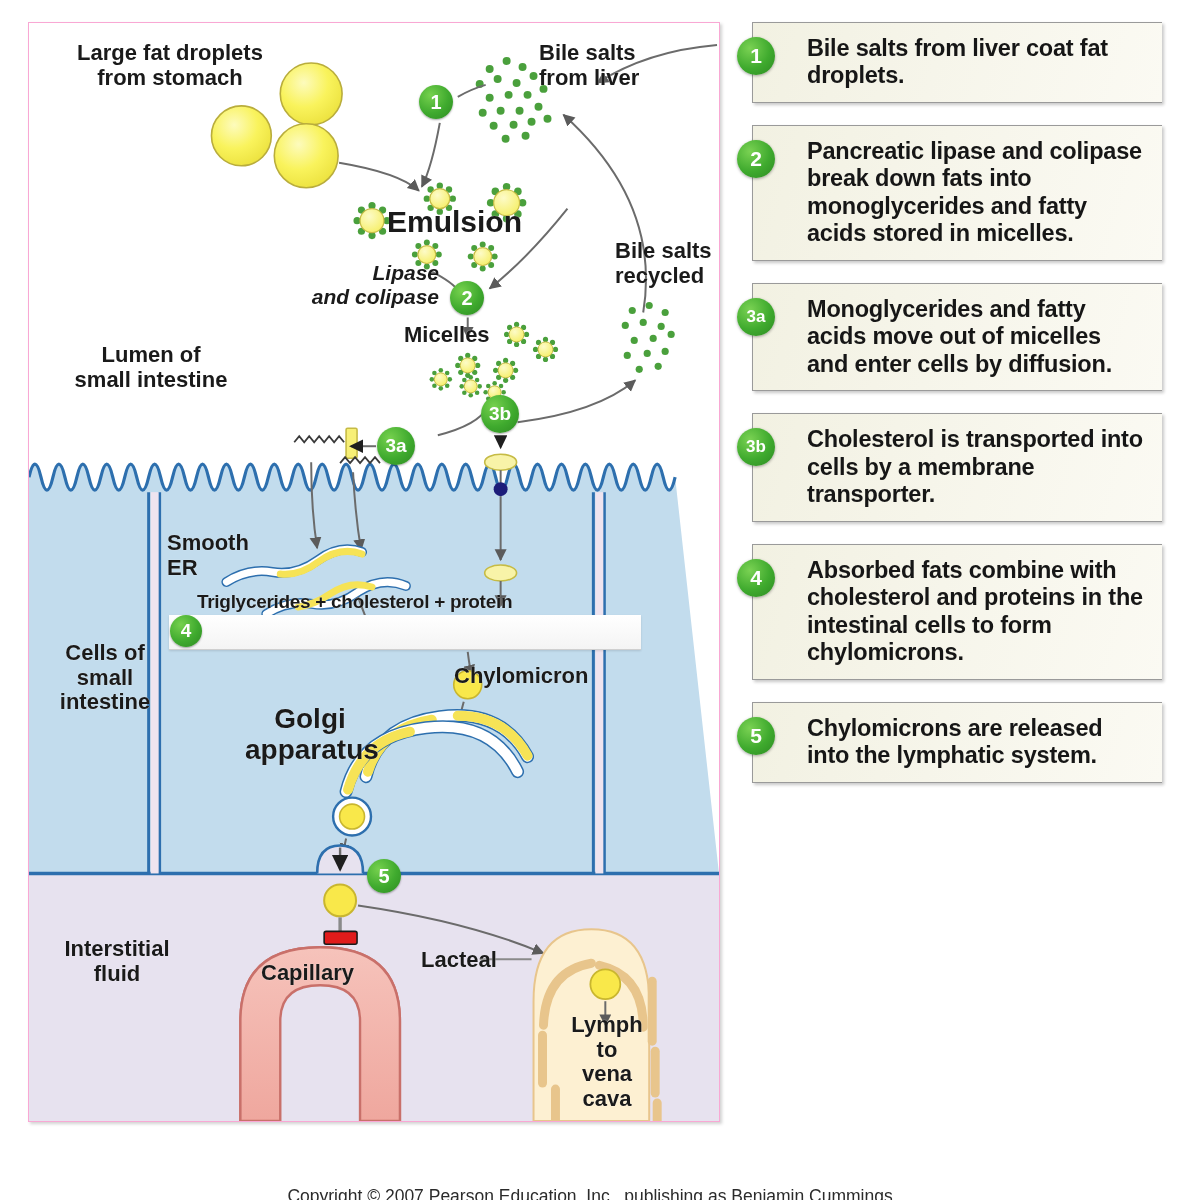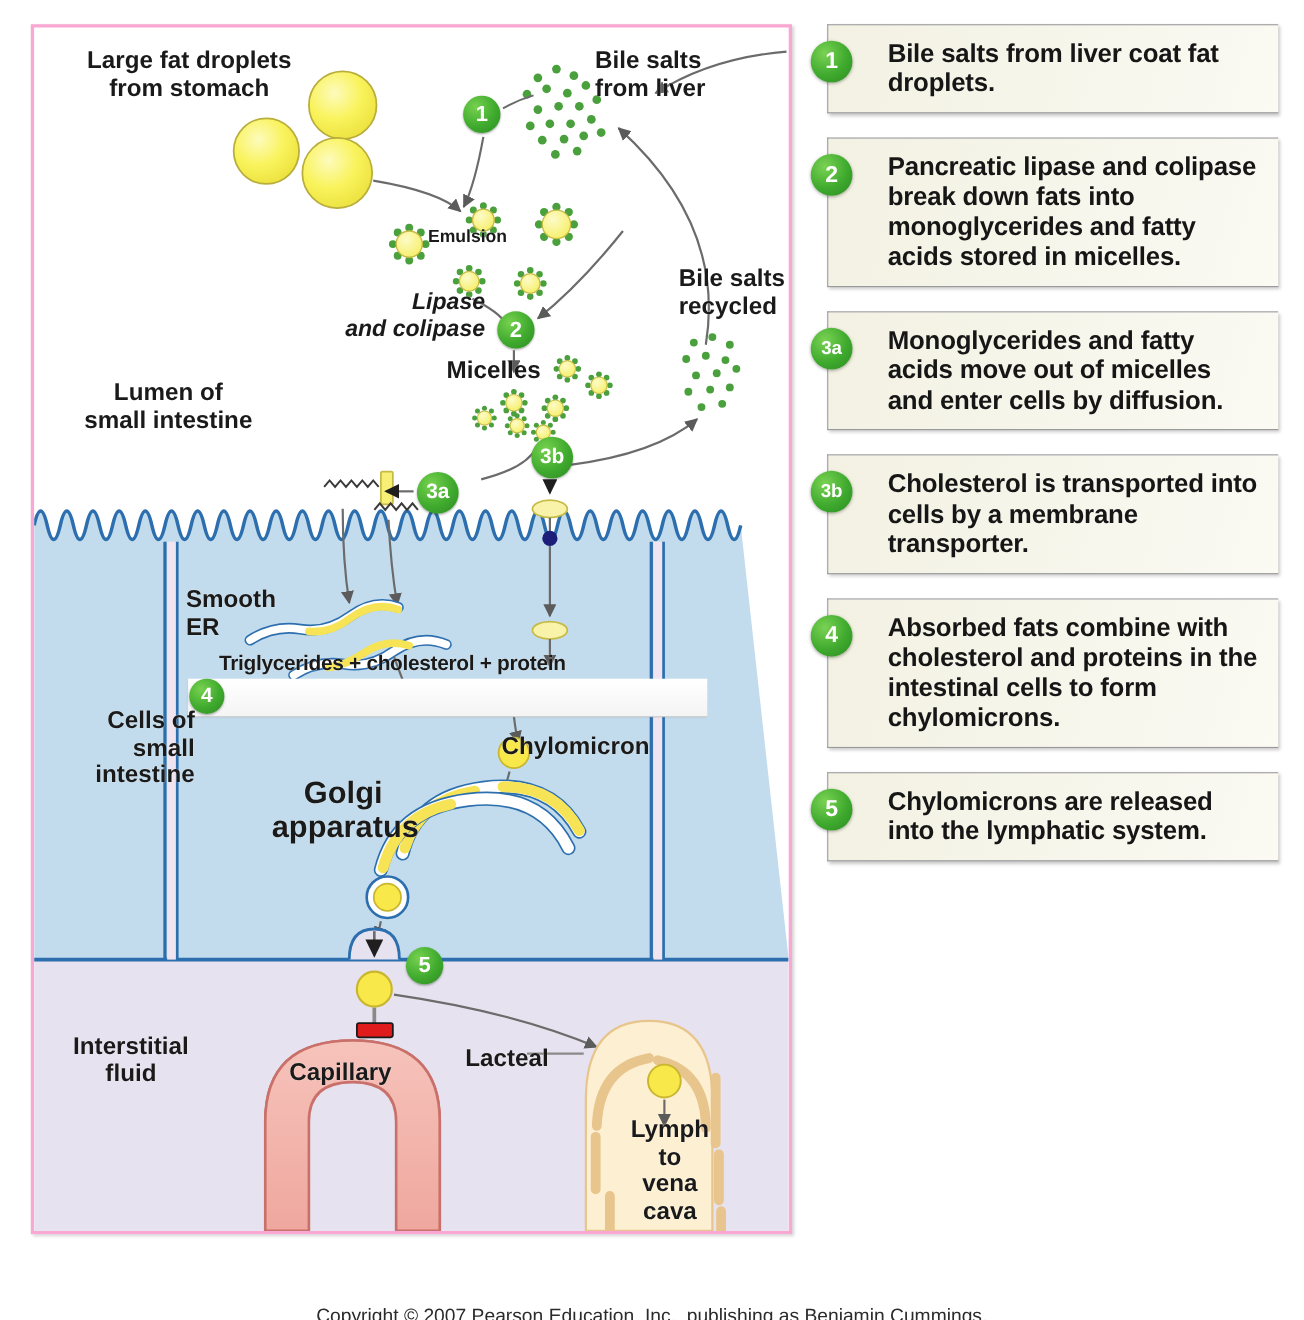--- a/index.html
+++ b/index.html
@@ -3,21 +3,21 @@
 <meta charset="utf-8">
 <style>
   html,body{margin:0;padding:0;background:#ffffff;}
   body{width:1185px;height:1200px;font-family:"Liberation Sans",sans-serif;position:relative;overflow:hidden;}
 
   #root{position:absolute;left:0;top:0;width:1185px;height:1200px;}
 
   
   #diagram{
     position:absolute;left:28px;top:22px;width:692px;height:1100px;
-    background:#ffffff;border:3px solid #f9a8d4;box-sizing:border-box;
+    background:#ffffff;border:1px solid #f9a8d4;box-sizing:border-box;
     box-shadow:2px 2px 3px rgba(0,0,0,.18);
     overflow:hidden;
   }
   #svg-diagram{position:absolute;left:0;top:0;width:100%;height:100%;}
 
   .lbl{position:absolute;font-weight:bold;color:#1a1a1a;line-height:1.12;
        text-shadow:0 0 1px rgba(255,255,255,.9);white-space:pre-line;}
   .lbl.c{text-align:center;}
   .lbl.ital{font-style:italic;text-align:right;}
 
@@ -426,21 +426,21 @@
     </svg>
 
     <div id="tri-band"></div>
 
     <div class="lbl c" style="left:26px;top:18px;width:230px;font-size:22px;">Large fat droplets
 from stomach</div>
 
     <div class="lbl" style="left:510px;top:18px;width:180px;font-size:22px;">Bile salts
 from liver</div>
 
-    <div class="lbl" style="left:358px;top:182px;font-size:16px;">Emulsion</div>
+    <div class="lbl" style="left:358px;top:182px;font-size:30px;">Emulsion</div>
 
     <div class="lbl ital" style="left:270px;top:238px;width:140px;font-size:21px;">Lipase
 and colipase</div>
 
     <div class="lbl" style="left:586px;top:216px;width:120px;font-size:22px;">Bile salts
 recycled</div>
 
     <div class="lbl" style="left:375px;top:300px;font-size:22px;">Micelles</div>
 
     <div class="lbl c" style="left:22px;top:320px;width:200px;font-size:22px;">Lumen of
@@ -449,21 +449,21 @@
     <div class="lbl" style="left:138px;top:508px;width:120px;font-size:22px;">Smooth
 ER</div>
 
     <div class="lbl" style="left:168px;top:568px;font-size:19px;letter-spacing:-.3px;">Triglycerides + cholesterol + protein</div>
 
     <div class="lbl" style="left:425px;top:641px;font-size:22px;">Chylomicron</div>
 
     <div class="lbl c" style="left:216px;top:680px;width:130px;font-size:28px;">Golgi
 apparatus</div>
 
-    <div class="lbl c" style="left:6px;top:618px;width:140px;font-size:22px;text-align:right;">Cells of
+    <div class="lbl c" style="left:6px;top:618px;width:140px;font-size:22px;">Cells of
 small
 intestine</div>
 
     <div class="lbl c" style="left:8px;top:870px;width:160px;font-size:22px;margin-top:44px;">Interstitial
 fluid</div>
 
     <div class="lbl" style="left:232px;top:938px;font-size:22px;">Capillary</div>
 
     <div class="lbl" style="left:392px;top:925px;font-size:22px;">Lacteal</div>
 

